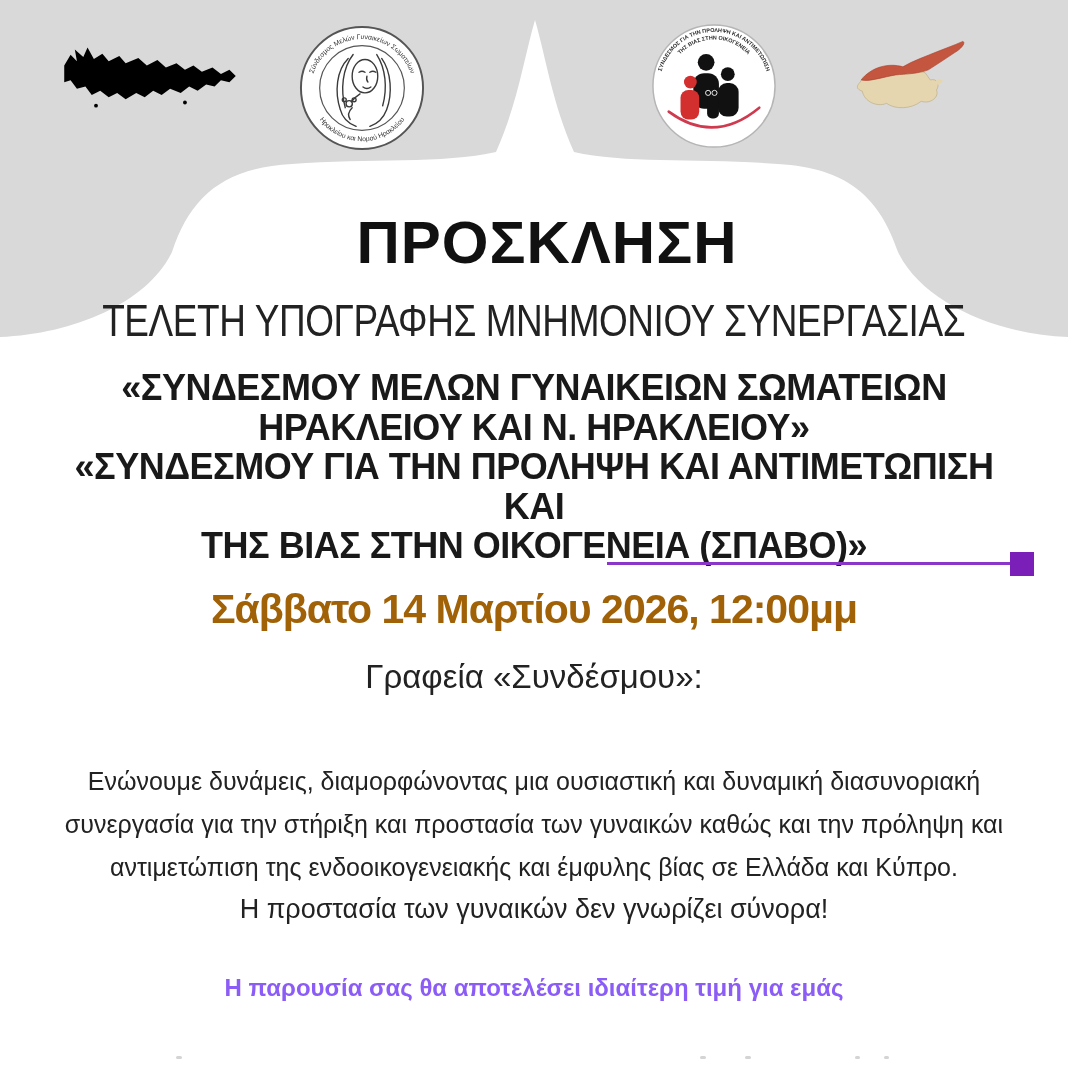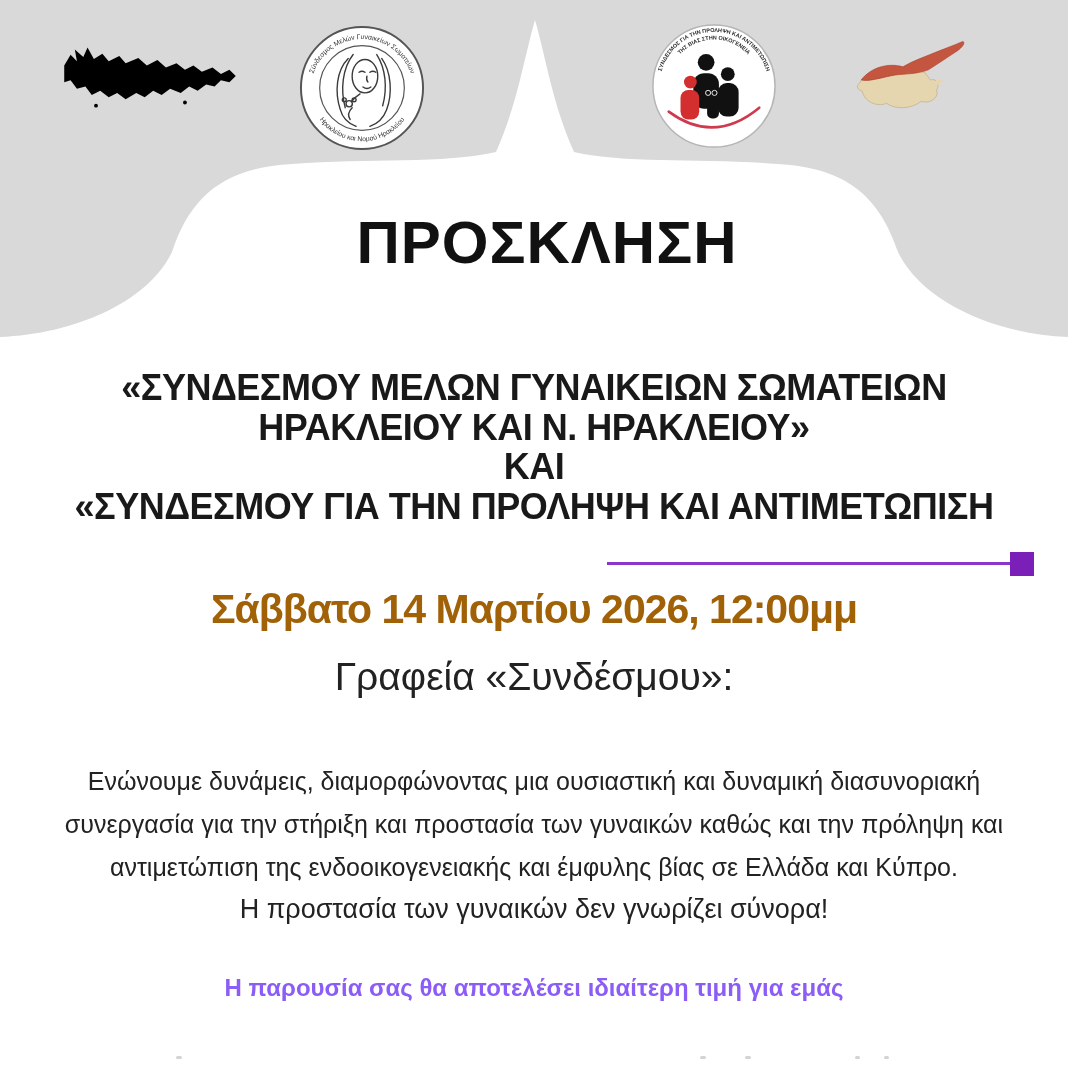--- a/index.html
+++ b/index.html
@@ -16,21 +16,21 @@
   .logo svg{display:block;width:100%;height:100%;}
   .txt{position:absolute;left:0;width:100%;text-align:center;}
   .title{top:208px;font-size:60px;font-weight:800;letter-spacing:1px;color:#111;padding-left:13px;}
   .subtitle-wrap{top:296px;}
   .subtitle{display:inline-block;font-size:44px;font-weight:400;color:#222;
     transform:scaleX(0.84);transform-origin:center;white-space:nowrap;letter-spacing:-0.5px;}
   .parties{top:368px;font-weight:700;font-size:36px;line-height:39.5px;letter-spacing:-0.5px;color:#191919;}
   .accent-line{position:absolute;left:607px;top:562px;width:403px;height:3px;background:#8a36c9;}
   .accent-square{position:absolute;left:1010px;top:552px;width:24px;height:24px;background:#7a1fb8;}
   .datetime{top:586px;font-size:41px;font-weight:700;letter-spacing:-1px;color:#a16207;}
-  .venue{top:658px;font-size:39px;font-weight:400;line-height:38px;color:#222;}
+  .venue{top:658px;font-size:33px;font-weight:400;line-height:38px;color:#222;}
   .body-par{top:760px;left:54px;width:960px;font-size:25px;line-height:43px;font-weight:400;color:#222;text-align:center;position:absolute;}
   .slogan{top:894px;font-size:27px;font-weight:400;color:#222;text-align:center;}
   .closing{top:974px;font-size:24px;font-weight:700;color:#8b5cf6;}
   .cut-mark{position:absolute;height:3px;background:#d4d4d4;border-radius:2px;}
 </style>
 </head>
 <body>
 
 <div class="canvas">
 
@@ -129,26 +129,30 @@
            C30,67 18,61 16,51 C10,49 10,46 14,42 Z"></path>
       <path fill="#c4553f" stroke="#a6412e" stroke-width="0.6" d="M15,40 C25,27 42,23 56,27 C66,21 78,17 90,12 L108,5 L115,2
            C118,3 114,9 107,13 C98,19 89,25 81,30 C71,34 59,34 49,35
            C37,37 22,42 15,40 Z"></path>
       <path fill="#e6d6b0" d="M86,42 l6,-3 4,2 -5,4 z"></path>
     </svg>
   </div>
 
   <div class="txt title">ΠΡΟΣΚΛΗΣΗ</div>
 
+  <div class="txt subtitle-wrap">
+    <span class="subtitle">ΤΕΛΕΤΗ ΥΠΟΓΡΑΦΗΣ ΜΝΗΜΟΝΙΟΥ ΣΥΝΕΡΓΑΣΙΑΣ</span>
+  </div>
 
   <div class="txt parties">
     <div>«ΣΥΝΔΕΣΜΟΥ ΜΕΛΩΝ ΓΥΝΑΙΚΕΙΩΝ ΣΩΜΑΤΕΙΩΝ</div>
     <div>ΗΡΑΚΛΕΙΟΥ ΚΑΙ Ν. ΗΡΑΚΛΕΙΟΥ»</div>
+    <div>«ΣΥΝΔΕΣΜΟΥ ΓΙΑ ΤΗΝ ΠΡΟΛΗΨΗ ΚΑΙ ΑΝΤΙΜΕΤΩΠΙΣΗ</div>
     <div>ΚΑΙ</div>
-    <div>«ΣΥΝΔΕΣΜΟΥ ΓΙΑ ΤΗΝ ΠΡΟΛΗΨΗ ΚΑΙ ΑΝΤΙΜΕΤΩΠΙΣΗ</div>
+    <div>ΤΗΣ ΒΙΑΣ ΣΤΗΝ ΟΙΚΟΓΕΝΕΙΑ (ΣΠΑΒΟ)»</div>
   </div>
 
   <div class="accent-line"></div>
   <div class="accent-square"></div>
 
   <div class="txt datetime">Σάββατο 14 Μαρτίου 2026, 12:00μμ</div>
 
   <div class="txt venue">
     <div>Γραφεία «Συνδέσμου»:</div>
   </div>

